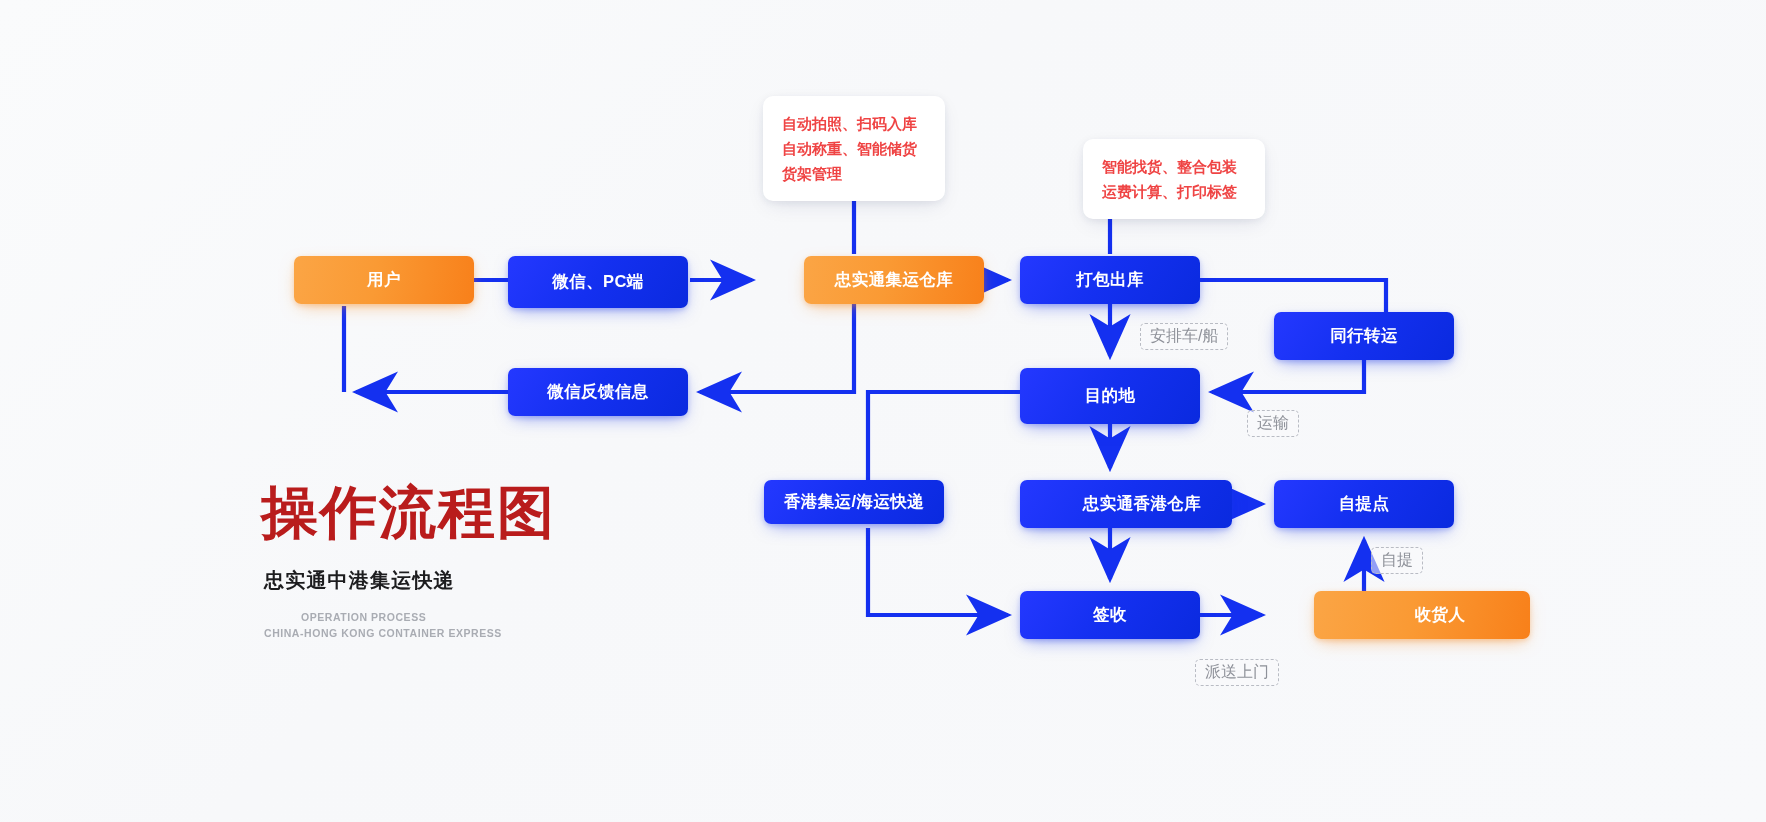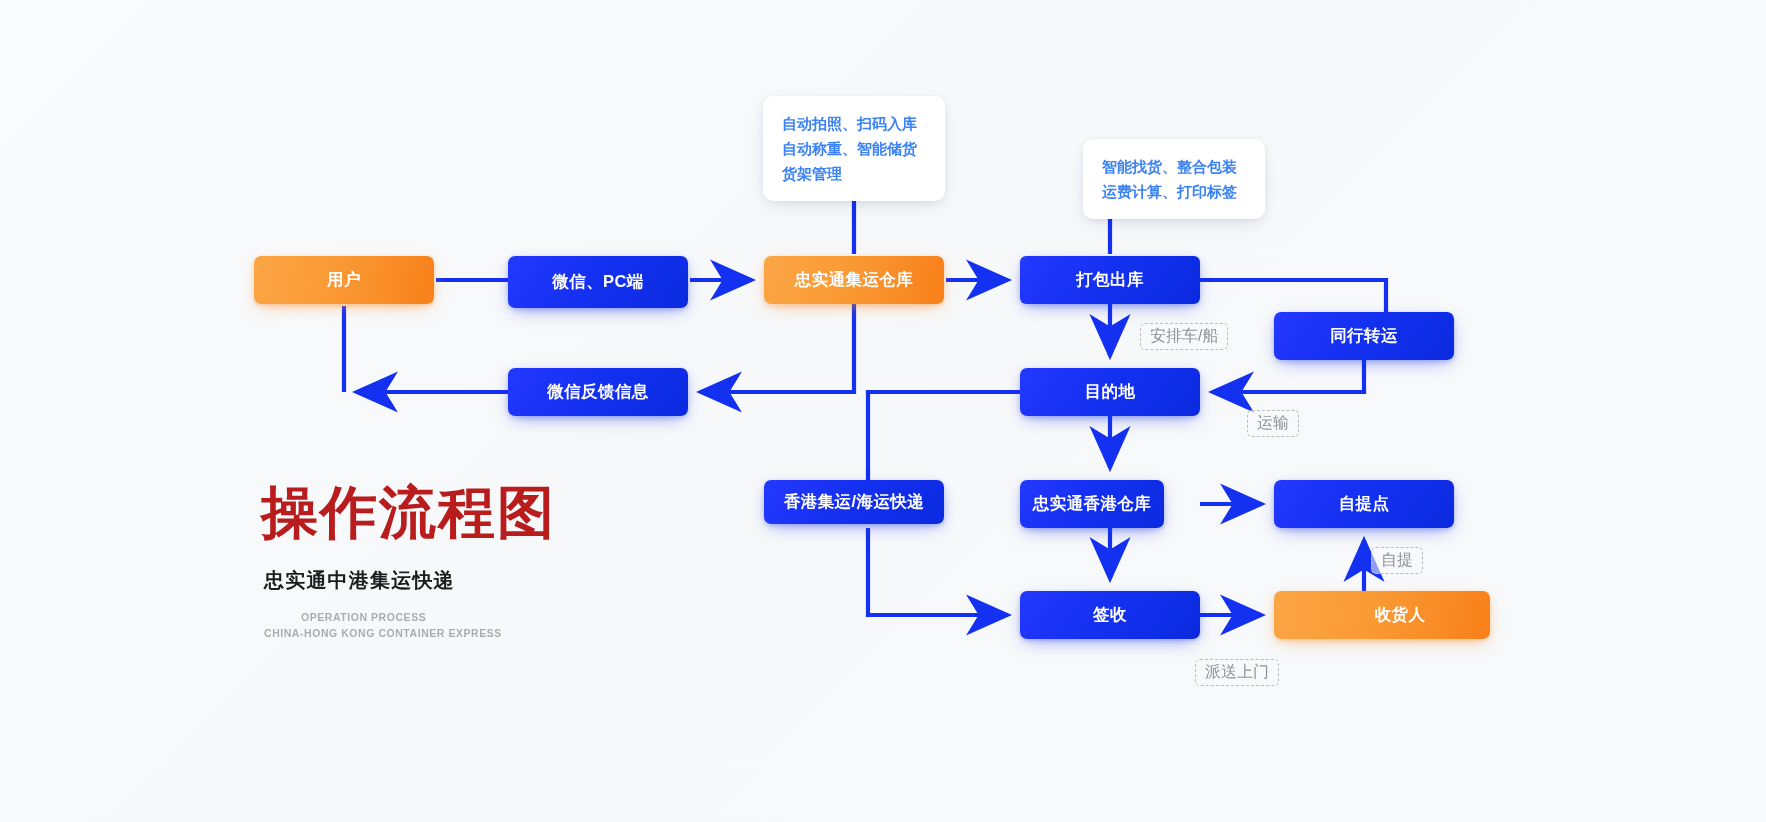--- a/index.html
+++ b/index.html
@@ -26,29 +26,30 @@
     white-space:nowrap;
     z-index:4;
   }
   .node.blue{
     background:linear-gradient(125deg,#2438ff 0%,#1430f0 48%,#0a2adf 100%);
     box-shadow:0 6px 18px -6px rgba(26,54,230,.55), 0 2px 5px rgba(26,54,230,.22);
   }
   .node.orange{
     background:linear-gradient(100deg,#fba545 0%,#fa9a34 45%,#f8801a 100%);
     box-shadow:0 6px 18px -6px rgba(248,136,30,.55), 0 2px 5px rgba(248,136,30,.25);
+    margin-left:40px;
   }
 
   
   .callout{
     position:absolute;
     background:#fff;
     border-radius:10px;
     box-shadow:0 7px 22px -6px rgba(30,40,90,.13), 0 2px 7px rgba(30,40,90,.07);
-    color:#3b82f6;
+    color:#ef4444;
     font-size:15px;
     font-weight:bold;
     line-height:25px;
     padding:15px 18px 15px 19px;
     box-sizing:border-box;
     z-index:5;
   }
   .callout div{white-space:nowrap;}
 
   
@@ -142,36 +143,36 @@
   <div id="nodes-host">
       <div class="node orange" style="left: 254px; top: 256px; width: 180px; height: 48px;">
         <span>用户</span>
       </div>
       <div class="node blue" style="left: 508px; top: 256px; width: 180px; height: 52px;">
         <span>微信、PC端</span>
       </div>
       <div class="node orange" style="left: 764px; top: 256px; width: 180px; height: 48px;">
         <span>忠实通集运仓库</span>
       </div>
-      <div class="node blue" style="left: 1020px; top: 256px; width: 180px; height: 48px; border-radius: 6px;">
+      <div class="node blue" style="left: 1020px; top: 256px; width: 180px; height: 48px;">
         <span>打包出库</span>
       </div>
       <div class="node blue" style="left: 1274px; top: 312px; width: 180px; height: 48px;">
         <span>同行转运</span>
       </div>
       <div class="node blue" style="left: 508px; top: 368px; width: 180px; height: 48px;">
         <span>微信反馈信息</span>
       </div>
-      <div class="node blue" style="left: 1020px; top: 368px; width: 180px; height: 48px;">
+      <div class="node blue" style="left: 1020px; top: 368px; width: 180px; height: 56px;">
         <span>目的地</span>
       </div>
       <div class="node blue" style="left: 764px; top: 480px; width: 180px; height: 44px;">
         <span>香港集运/海运快递</span>
       </div>
-      <div class="node blue" style="left: 1020px; top: 480px; width: 144px; height: 48px;">
+      <div class="node blue" style="left: 1020px; top: 480px; width: 180px; height: 48px; padding-left: 32px;">
         <span>忠实通香港仓库</span>
       </div>
       <div class="node blue" style="left: 1274px; top: 480px; width: 180px; height: 48px;">
         <span>自提点</span>
       </div>
       <div class="node blue" style="left: 1020px; top: 591px; width: 180px; height: 48px;">
         <span>签收</span>
       </div>
       <div class="node orange" style="left: 1274px; top: 591px; width: 180px; height: 48px; padding-left: 36px;">
         <span>收货人</span>

